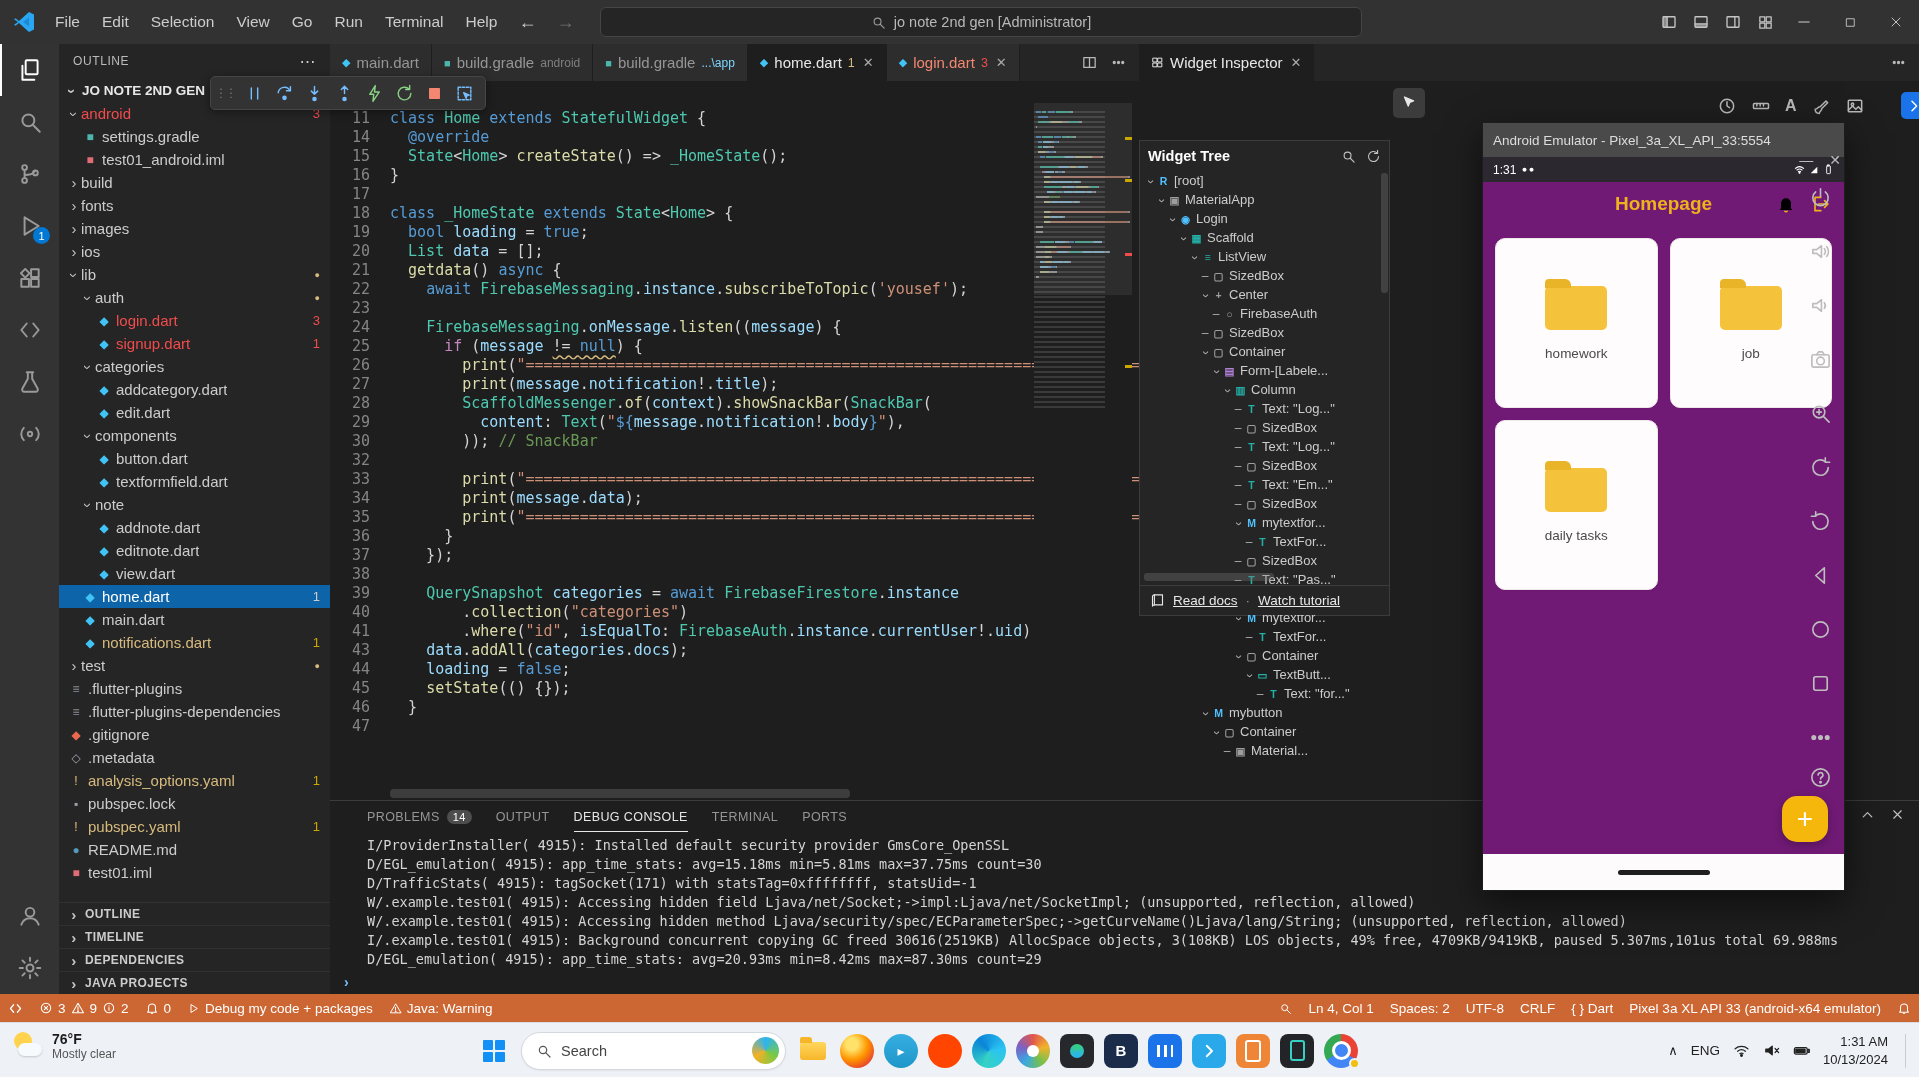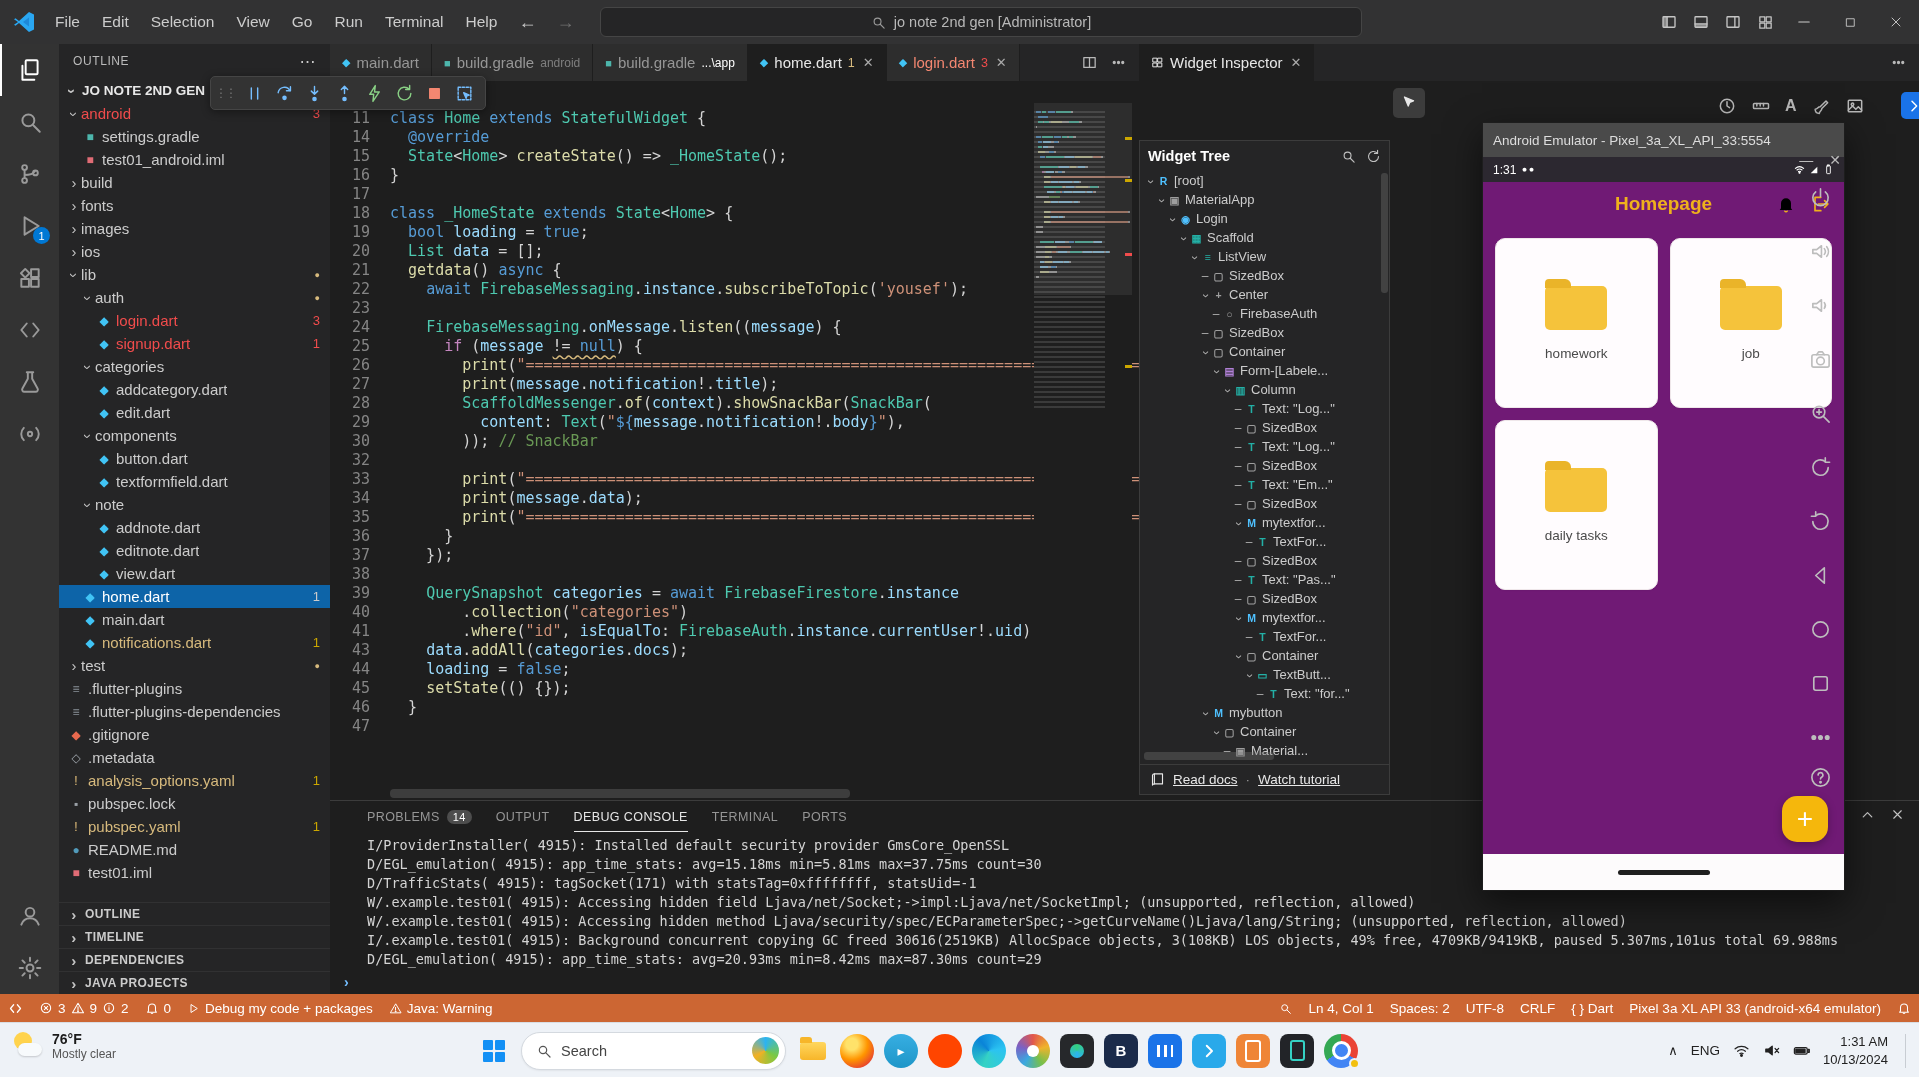--- a/index.html
+++ b/index.html
@@ -74,21 +74,21 @@
 .mm-fill{margin-top:8px;width:72%;height:300px;background:repeating-linear-gradient(180deg,rgba(160,160,160,.22) 0 2px,transparent 2px 5px);}
 #mm-slider{position:absolute;left:0;top:0;width:100%;height:192px;background:rgba(255,255,255,.07);}
 .ruler-mark{position:absolute;right:0;width:7px;height:3px;}
 #hscroll{position:absolute;left:60px;bottom:2px;width:460px;height:9px;background:rgba(121,121,121,.35);border-radius:4px;}
 
 
 #inspector{left:1139px;top:44px;width:780px;height:756px;background:#1e1e1e;z-index:5;}
 #insp-toolbar{position:absolute;left:0;top:40px;width:780px;height:44px;display:flex;align-items:center;}
 #insp-right-icons{position:absolute;left:578px;top:8px;display:flex;align-items:center;gap:14px;color:#b8b8b8;}
 #devtools-blue{width:27px;height:27px;border-radius:5px;background:#1a73e8;display:flex;align-items:center;justify-content:center;margin-left:22px;}
-#wtree-panel{position:absolute;left:0;top:96px;width:251px;height:655px;background:#252526;border:1px solid #3c3c3c;}
+#wtree-panel{position:absolute;left:0;top:96px;width:251px;height:476px;background:#252526;border:1px solid #3c3c3c;}
 #wtree-head{display:flex;align-items:center;height:30px;padding:0 8px;color:#ffffff;font-weight:bold;font-size:14.5px;gap:8px;}
 #wtree-head .wt-acts{margin-left:auto;display:flex;gap:10px;color:#c0c0c0;}
 #wtree{position:absolute;left:0;top:30px;width:249px;height:588px;overflow:hidden;}
 .wrow{display:flex;align-items:center;height:19px;font-size:13px;color:#cccccc;white-space:nowrap;}
 .wchev{display:inline-block;width:12px;text-align:center;color:#b0b0b0;font-size:12px;transform-origin:50% 55%;}
 .wchev.down{transform:rotate(90deg);}
 .wicon{display:inline-block;width:15px;text-align:center;font-size:10.5px;font-weight:bold;margin-right:3px;}
 #wt-vscroll{position:absolute;right:1px;top:32px;width:7px;height:120px;background:rgba(121,121,121,.35);border-radius:3px;}
 #wt-hscroll{position:absolute;left:4px;bottom:34px;width:130px;height:8px;background:rgba(121,121,121,.35);border-radius:3px;}
 #wtree-footer{position:absolute;left:0;bottom:0;width:249px;height:30px;display:flex;align-items:center;gap:8px;padding:0 10px;color:#e8e8e8;font-size:13.5px;background:#252526;border-top:1px solid #3c3c3c;}
@@ -518,21 +518,21 @@
           <span class="t-label">main.dart</span>
         </div>
         <div class="tab">
           <span style="color: rgb(77, 182, 172); font-size: 11px;">■</span>
           <span class="t-label">build.gradle</span>
           <span style="font-size: 12px; color: rgb(127, 127, 127);">android</span>
         </div>
         <div class="tab">
           <span style="color: rgb(77, 182, 172); font-size: 11px;">■</span>
           <span class="t-label">build.gradle</span>
-          <span style="font-size: 12px; color: #ffffff;">...\app</span>
+          <span style="font-size: 12px; color: #7dd3fc;">...\app</span>
         </div>
         <div class="tab active">
           <span style="color: rgb(65, 196, 245); font-size: 11px;">◆</span>
           <span class="t-label">home.dart</span>
           <span class="t-badge">1</span>
           <span class="t-close">✕</span>
         </div>
         <div class="tab">
           <span style="color: rgb(65, 196, 245); font-size: 11px;">◆</span>
           <span class="t-label err">login.dart</span>

